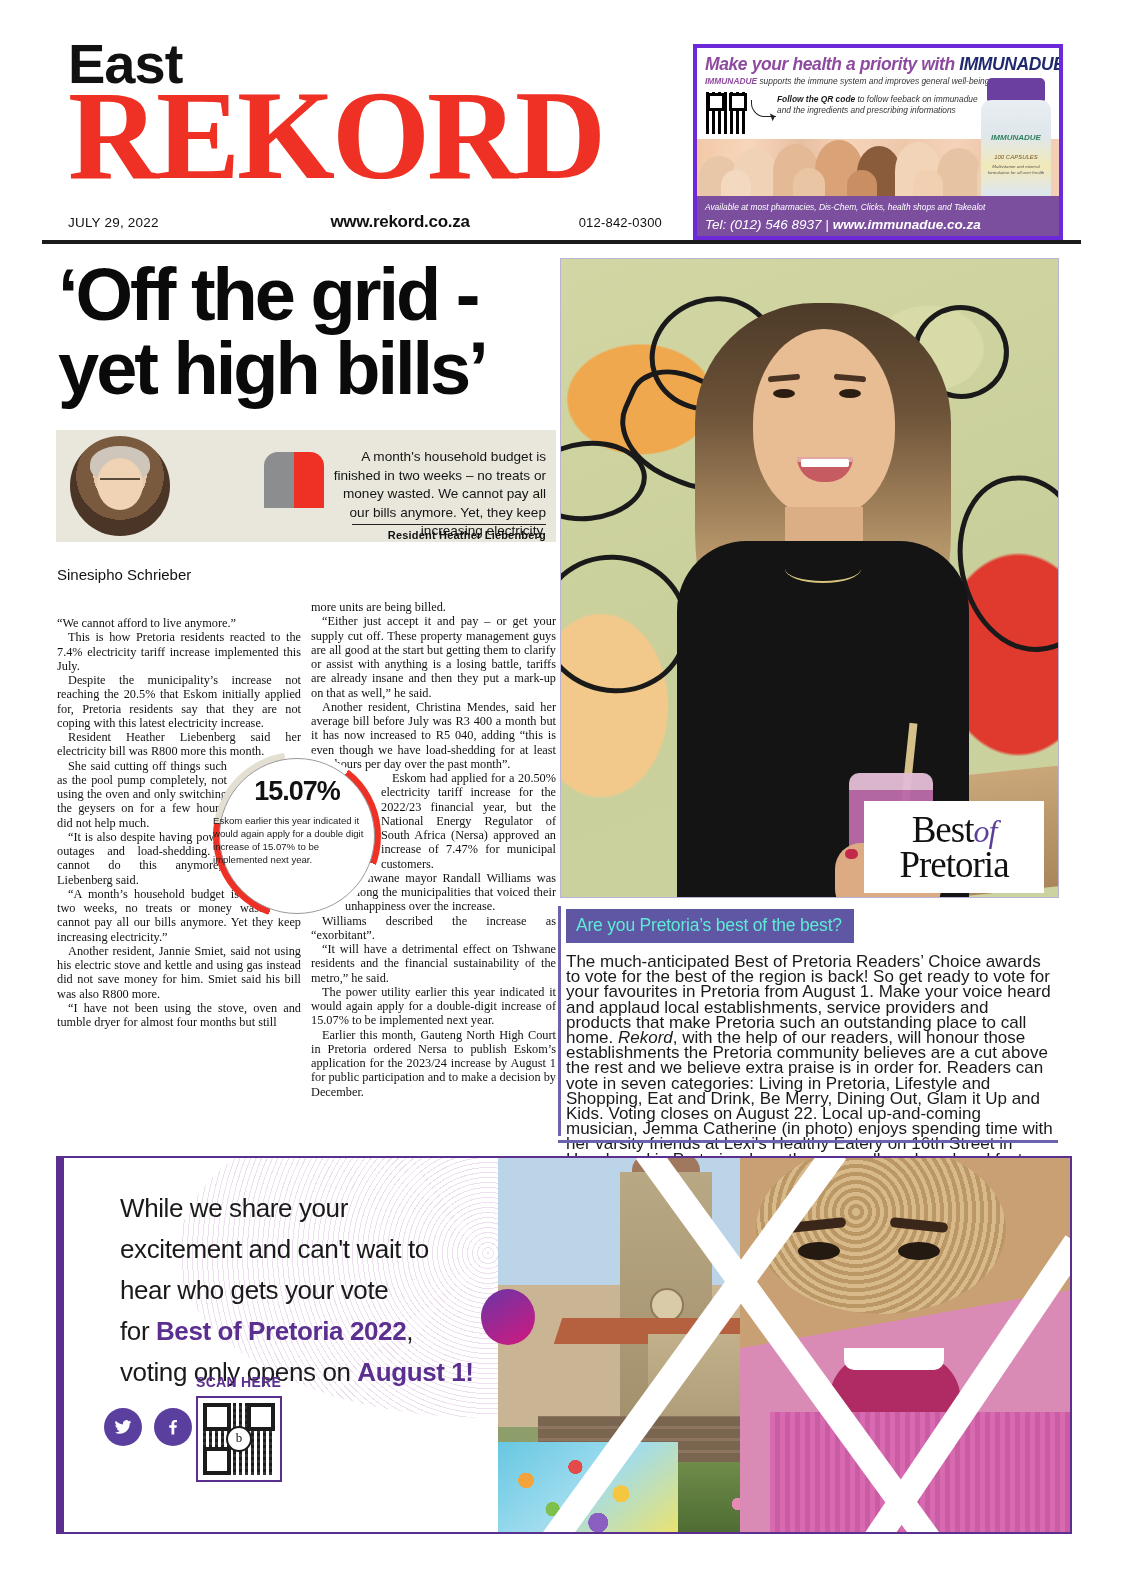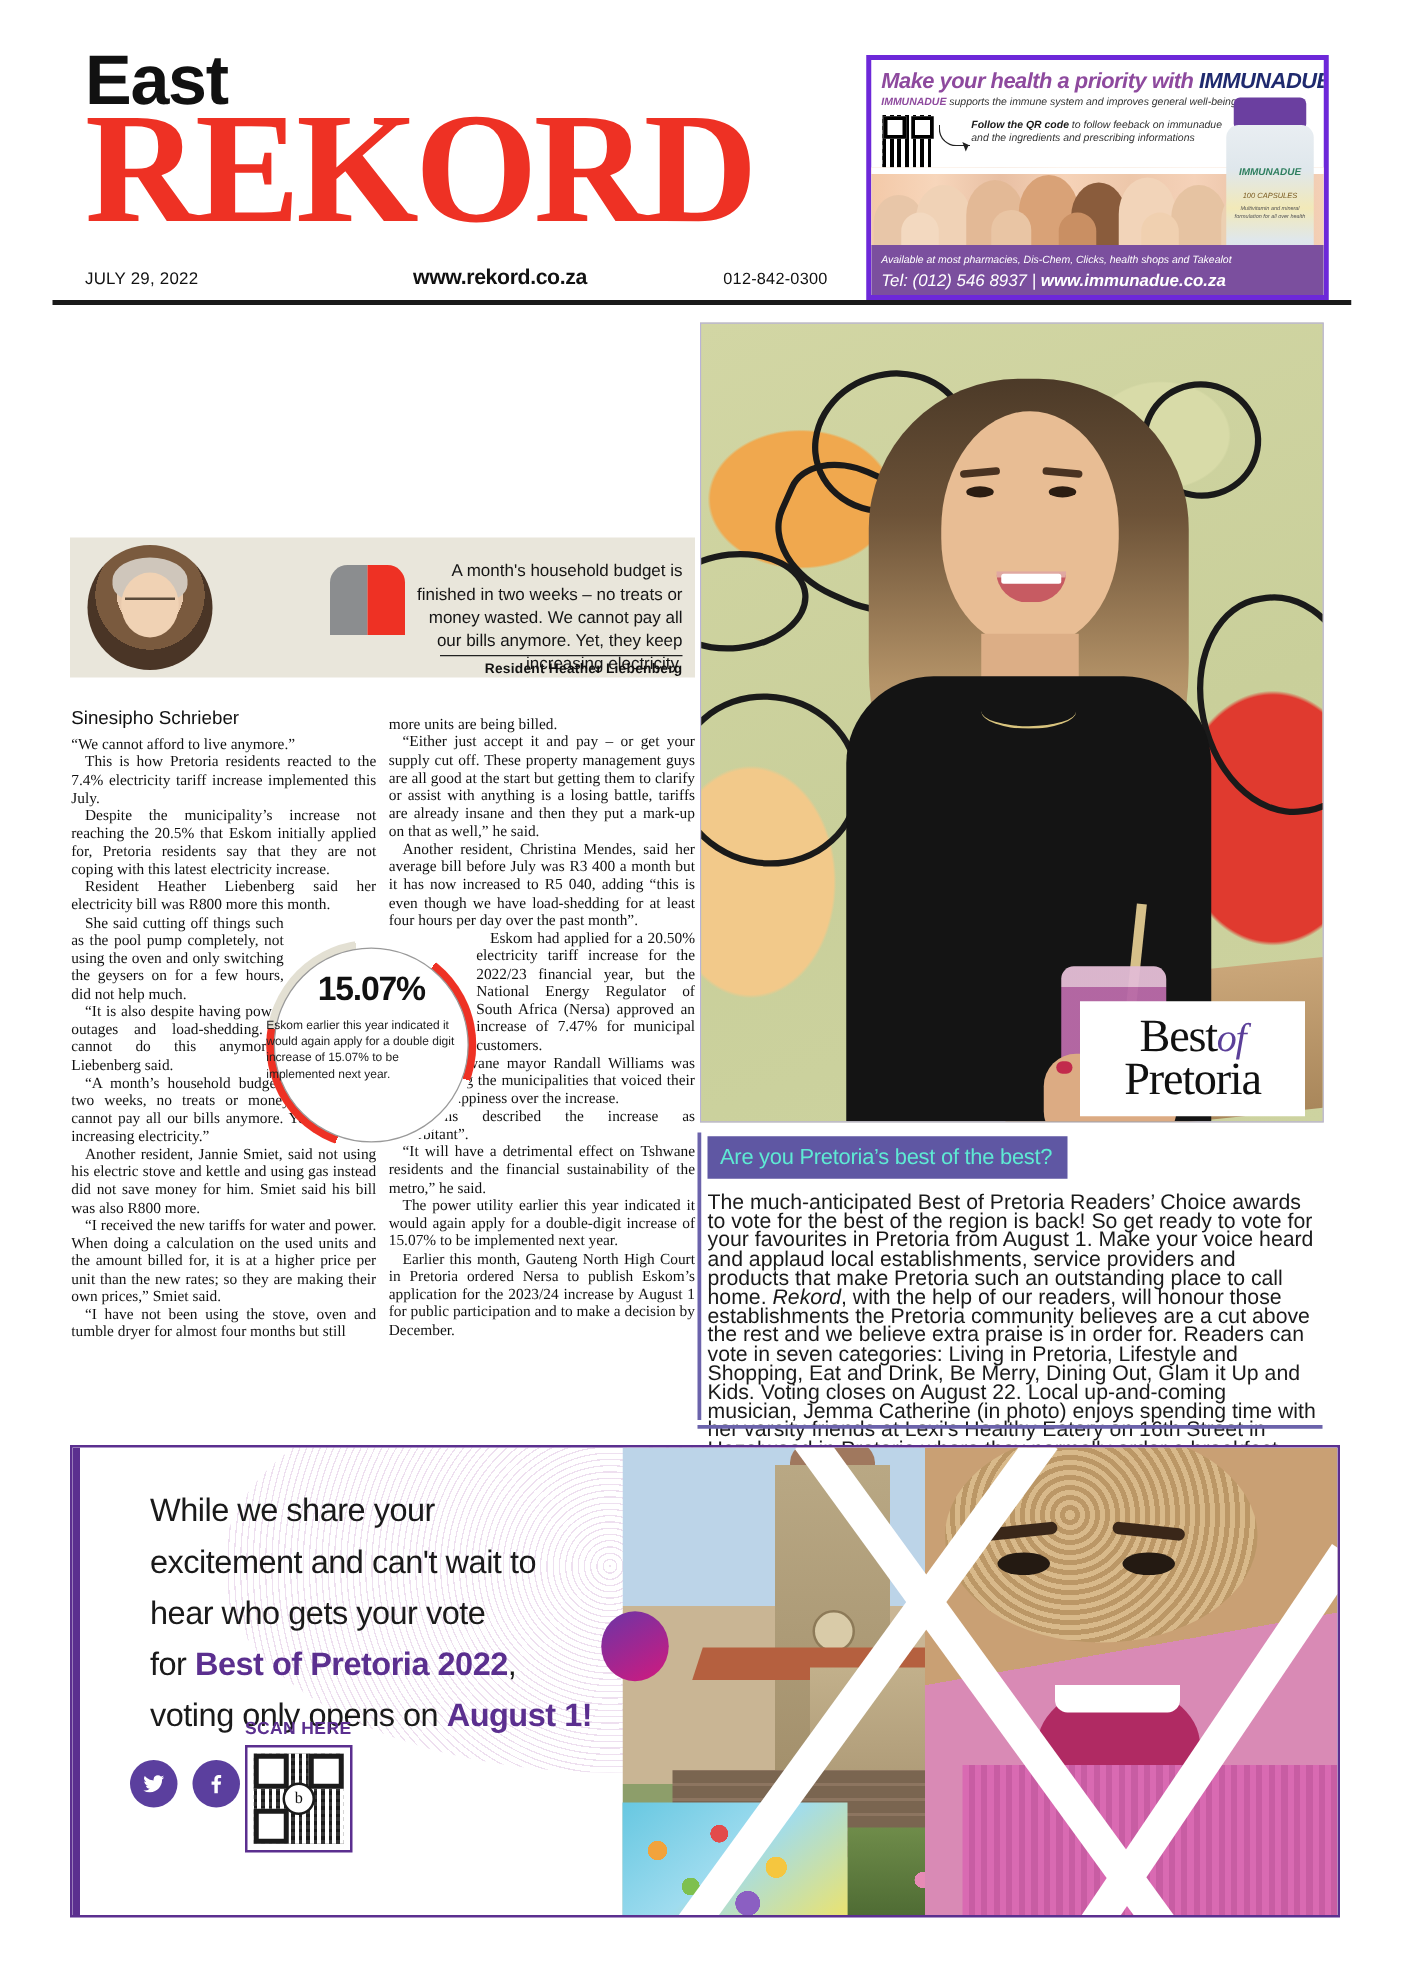--- a/index.html
+++ b/index.html
@@ -105,21 +105,21 @@
   .qb-attr{position:absolute;left:268px;top:99px;width:222px;text-align:right;
            font-family:"Liberation Sans",sans-serif;font-weight:700;
            font-size:11px;color:#111;letter-spacing:.2px;}
 
   
   .byline{position:absolute;left:57px;top:566px;
           font-family:"Liberation Sans",sans-serif;font-size:15px;color:#111;}
   .col{position:absolute;top:588px;font-family:"Liberation Serif",serif;
        font-size:12.3px;line-height:14.25px;color:#111;text-align:justify;}
   .col p{margin:0;text-indent:11px;}
-  .col p.noind{text-indent:0;}
+  .col p.noind{text-indent:0;margin-top:28px;}
   .col1{left:57px;width:244px;}
   .col2{left:311px;width:245px;top:572px;}
 
   
   .circle{position:absolute;left:213px;top:752px;width:168px;height:168px;z-index:5;}
   .circ-ring{position:absolute;inset:0;border-radius:50%;
              background:conic-gradient(from 200deg,#ee3124 0 22%,#e3e0d3 22% 42%,#ffffff 42% 55%,#ee3124 55% 75%,#ffffff 75% 100%);}
   .circ-inner{position:absolute;left:6px;top:6px;right:6px;bottom:6px;
               border-radius:50%;background:#fff;border:1px solid #9a9a9a;}
   .circ-pct{position:absolute;left:0;right:0;top:24px;text-align:center;
@@ -332,20 +332,24 @@
     </div>
     <div class="topad-bar"></div>
     <div class="topad-avail">Available at most pharmacies, Dis-Chem, Clicks, health shops and Takealot</div>
     <div class="topad-tel">
       <span>Tel:  (012) 546 8937</span>
       <span>|</span>
       <b>www.immunadue.co.za</b>
     </div>
   </div>
 
+  <div class="headline">
+    <div>‘Off the grid -</div>
+    <div>yet high bills’</div>
+  </div>
 
   <div class="quotebox">
     <div class="qb-photo">
       <div class="hair"></div>
         <div class="face"></div>
         <div class="glass"></div>
     </div>
     <div class="qb-mark">
       <div class="g"></div>
         <div class="r"></div>
@@ -359,21 +363,20 @@
 
   <div class="col col1">
     <p class="noind">“We cannot afford to live anymore.”</p>
     <p>This is how Pretoria residents reacted to the 7.4% electricity tariff increase implemented this July.</p>
     <p>Despite the municipality’s increase not reaching the 20.5% that Eskom initially applied for, Pretoria residents say that they are not coping with this latest electricity increase.</p>
     <p>Resident Heather Liebenberg said her electricity bill was R800 more this month.</p>
     <p style="width:170px;">She said cutting off things such as the pool pump completely, not using the oven and only switching the geysers on for a few hours, did not help much.</p>
     <p style="width:170px;">“It is also despite having power outages and load-shedding. I cannot do this anymore,” Liebenberg said.</p>
     <p>“A month’s household budget is finished in two weeks, no treats or money wasted. We cannot pay all our bills anymore. Yet they keep increasing electricity.”</p>
     <p>Another resident, Jannie Smiet, said not using his electric stove and kettle and using gas instead did not save money for him. Smiet said his bill was also R800 more.</p>
-    <p>“I received the new tariffs for water and power. When doing a calculation on the used units and the amount billed for, it is at a higher price per unit than the new rates; so they are making their own prices,” Smiet said.</p>
     <p>“I have not been using the stove, oven and tumble dryer for almost four months but still</p>
   </div>
 
   <div class="col col2">
     <p class="noind">more units are being billed.</p>
     <p>“Either just accept it and pay – or get your supply cut off. These property management guys are all good at the start but getting them to clarify or assist with anything is a losing battle, tariffs are already insane and then they put a mark-up on that as well,” he said.</p>
     <p>Another resident, Christina Mendes, said her average bill before July was R3 400 a month but it has now increased to R5 040, adding “this is even though we have load-shedding for at least four hours per day over the past month”.</p>
     <p style="margin-left:70px;width:175px;">Eskom had applied for a 20.50% electricity tariff increase for the 2022/23 financial year, but the National Energy Regulator of South Africa (Nersa) approved an increase of 7.47% for municipal customers.</p>
     <p style="margin-left:34px;width:211px;">Tshwane mayor Randall Williams was among the municipalities that voiced their unhappiness over the increase.</p>
     <p>Williams described the increase as “exorbitant”.</p>

